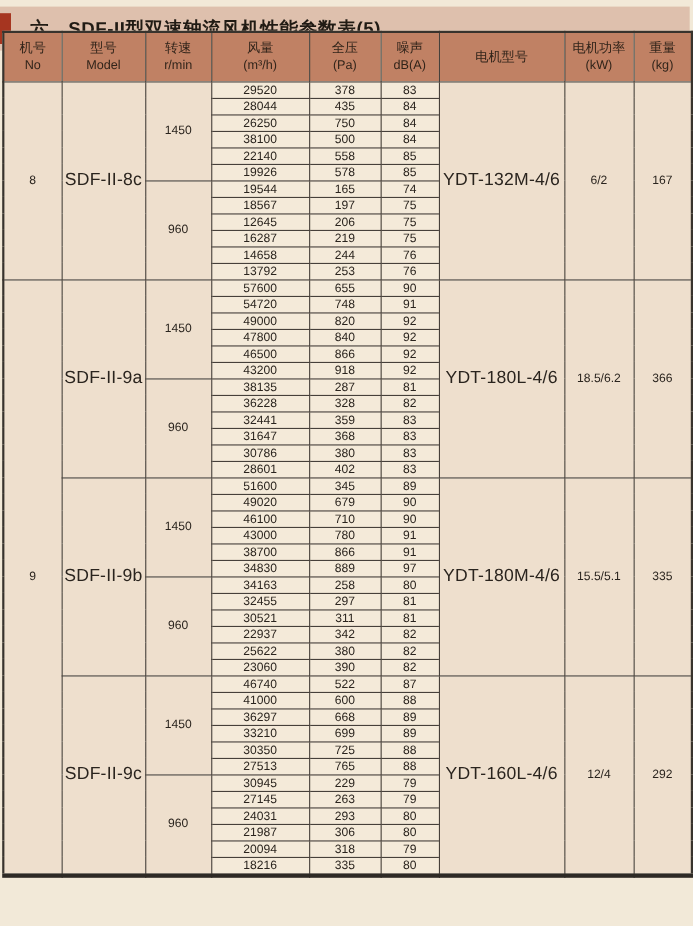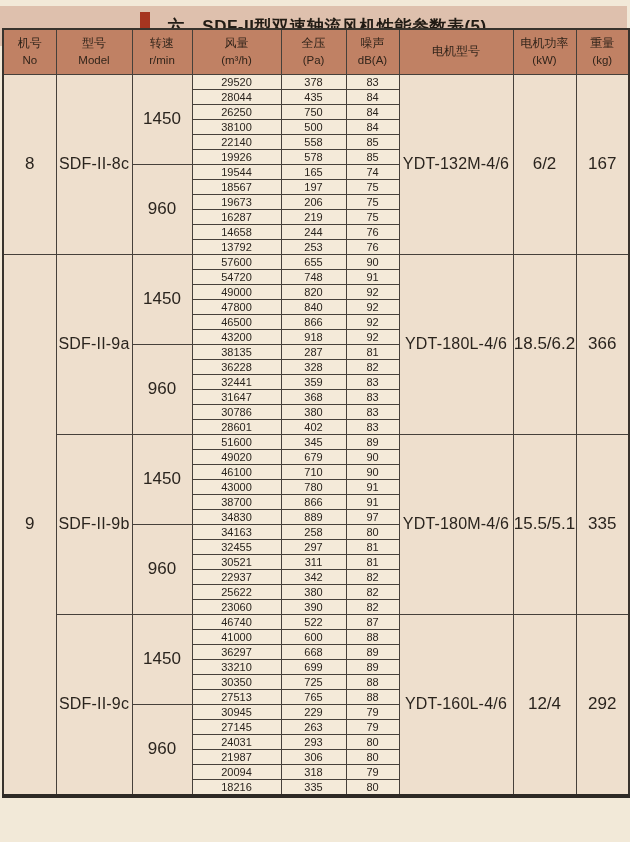--- a/index.html
+++ b/index.html
@@ -9,21 +9,21 @@
     background: #f2e9d8;
     font-family: "Liberation Sans", sans-serif;
     color: #2a241e;
   }
   .page { width: 630px; height: 842px; overflow: hidden; position: relative; }
 
   
   .title-bar {
     position: absolute; top: 6px; left: 0; width: 627px; height: 40px;
     background: #dec0ad;
-    display: flex; align-items: center; justify-content: center;
+    display: flex; align-items: center;
   }
   .title-accent {
     width: 10px; height: 28px; background: #a63520; flex: 0 0 auto;
   }
   .page-title {
     margin-left: 17px;
     font-size: 17px; font-weight: bold; color: #211b14;
     letter-spacing: 0.5px;
     white-space: nowrap;
   }
@@ -51,21 +51,21 @@
     color: #31241a;
   }
   .params thead th .hl2 { display: block; font-size: 11.5px; }
   .params tbody td {
     height: 14px;
     font-size: 11px; line-height: 14px;
     background: #f4ead9;
   }
   .params tbody td.merge {
     background: #eedfcd;
-    font-size: 17px;
+    font-size: 11px;
   }
   .params tbody td.model-cell, .params tbody td.motor-cell { font-size: 16px; letter-spacing: 0.2px; }
 </style>
 </head>
 <body>
 
 <div class="page">
 
   <div class="title-bar">
     <div class="title-accent"></div>
@@ -139,21 +139,21 @@
           <td class="num">19544</td>
           <td class="num">165</td>
           <td class="num">74</td>
         </tr>
         <tr>
           <td class="num">18567</td>
           <td class="num">197</td>
           <td class="num">75</td>
         </tr>
         <tr>
-          <td class="num">19673</td>
+          <td class="num">12645</td>
           <td class="num">206</td>
           <td class="num">75</td>
         </tr>
         <tr>
           <td class="num">16287</td>
           <td class="num">219</td>
           <td class="num">75</td>
         </tr>
         <tr>
           <td class="num">14658</td>

